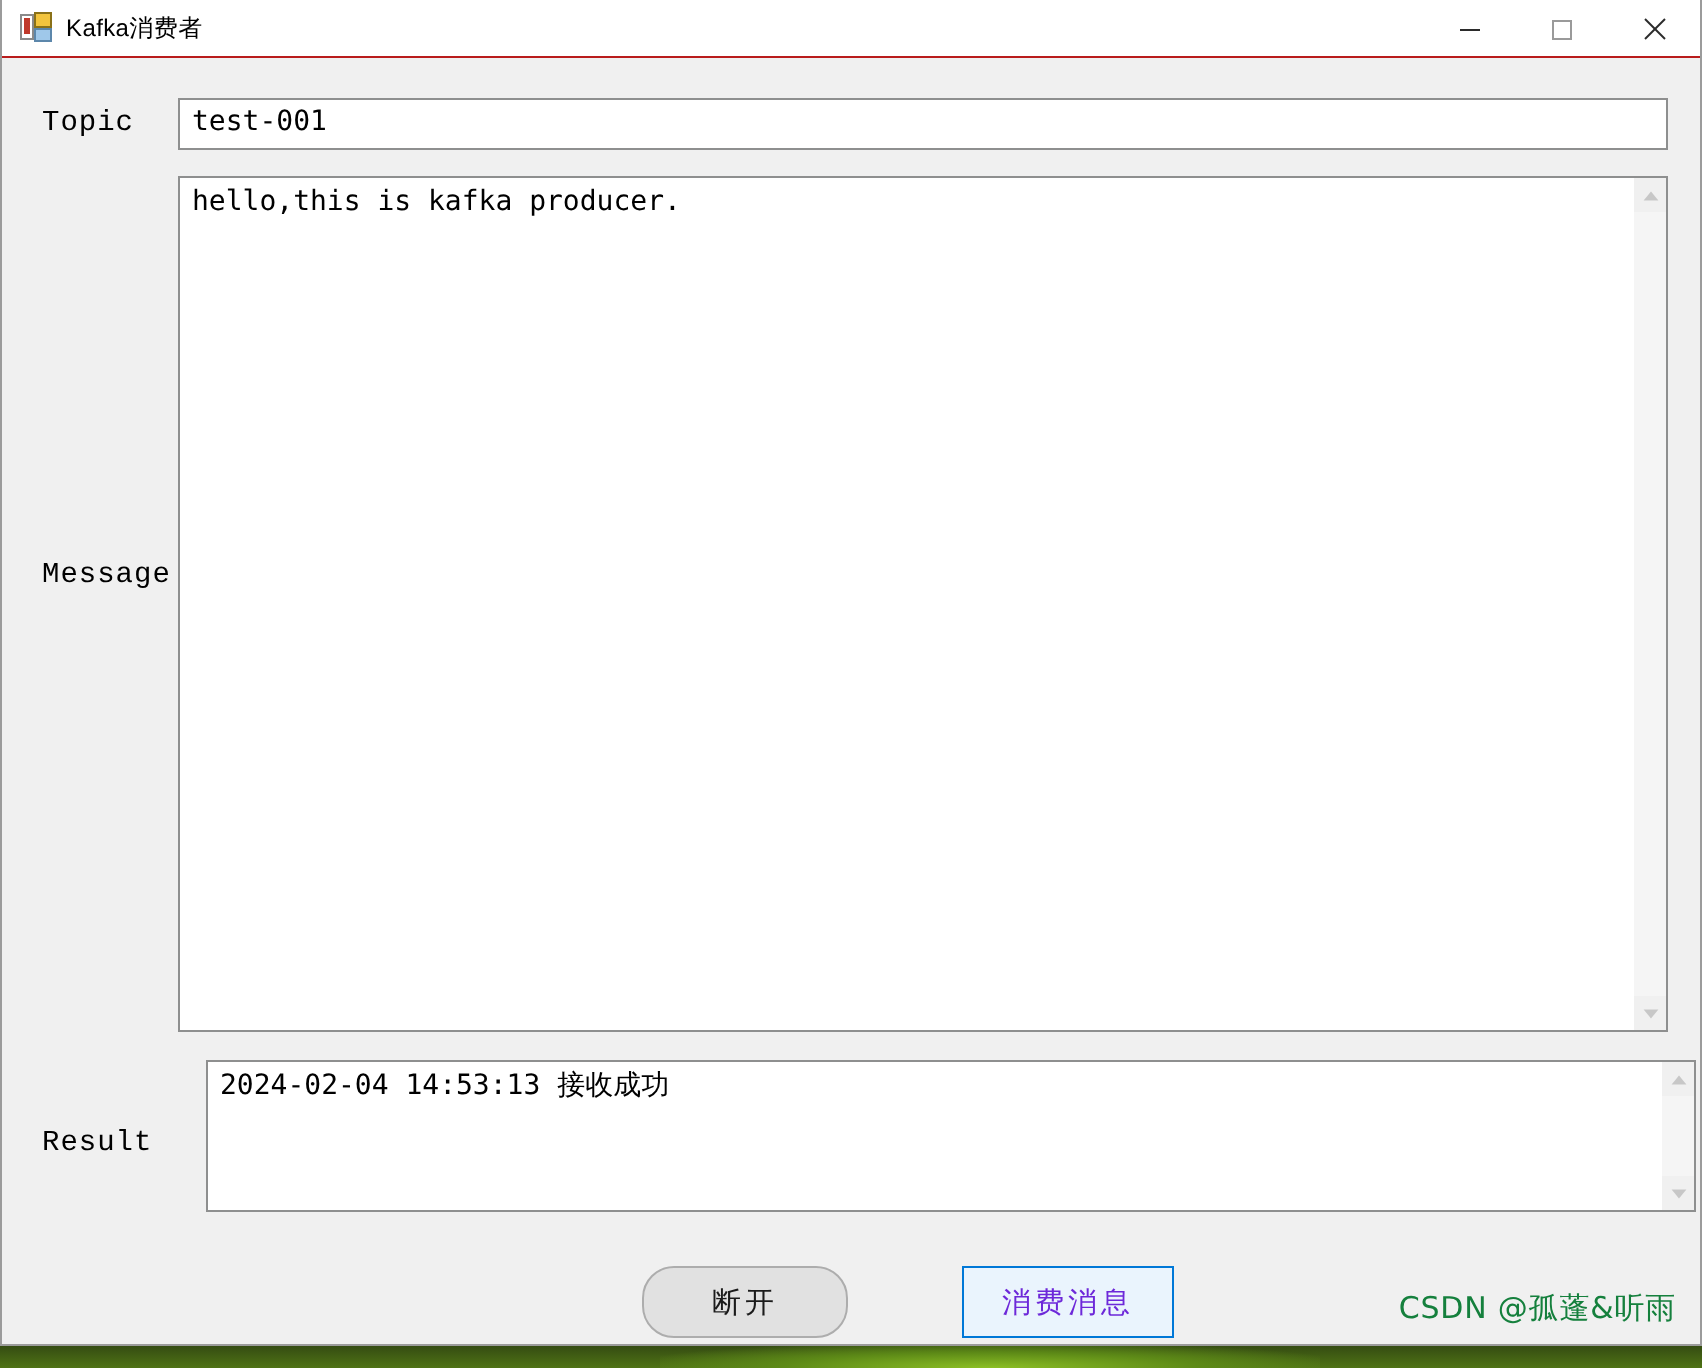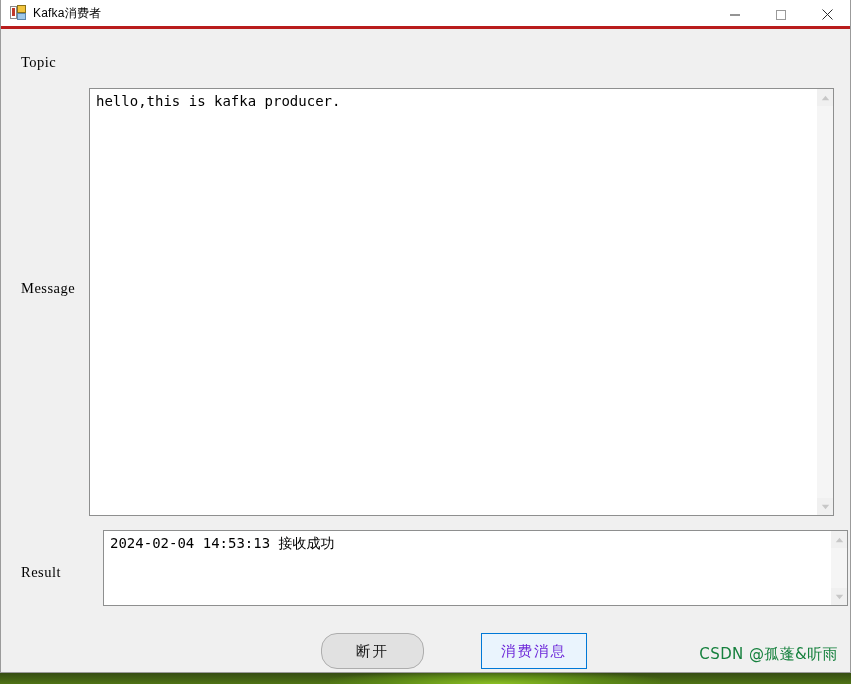--- a/index.html
+++ b/index.html
@@ -31,21 +31,21 @@
     border: 1px solid #9b9b9b;
     border-top: none;
     overflow: hidden;
   }
 
   
   #title-bar {
     position: relative;
     height: 29px;
     background: #ffffff;
-    border-bottom: 3px solid #b91c1c;
+    border-bottom: 1px solid #b91c1c;
     display: flex; align-items: center;
   }
   #app-icon {
     width: 16px; height: 16px;
     margin-left: 9px; margin-right: 7px;
     position: relative; flex: none;
   }
   #app-icon .sq { position: absolute; }
   #app-icon .sq-a { left:0; top:1px; width:7px; height:13px; background:#ffffff; border:1px solid #8a8a8a; }
   #app-icon .sq-a i { position:absolute; left:1px; top:1px; width:3px; height:8px; background:#c0392b; display:block;}
@@ -61,21 +61,21 @@
     width: 46px; height: 29px;
     display: flex; align-items: center; justify-content: center;
     font-size: 13px; color: #2b2b2b; background: transparent;
     border: none; cursor: default;
   }
   .win-btn svg { display: block; }
 
   
   .field-label {
     position: absolute;
-    font-family: Liberation Serif, serif;
+    font-family: Liberation Mono, monospace;
     font-size: 14.5px;
     color: #000000;
     letter-spacing: .5px;
     white-space: nowrap;
   }
 
   .textbox {
     position: absolute;
     background: #ffffff;
     border: 1px solid #8e8f8f;
@@ -173,20 +173,23 @@
         <svg width="13" height="13" viewBox="0 0 13 13">
             <line x1="1.5" y1="1.5" x2="11.5" y2="11.5" stroke="#2b2b2b" stroke-width="1"></line>
             <line x1="11.5" y1="1.5" x2="1.5" y2="11.5" stroke="#2b2b2b" stroke-width="1"></line>
           </svg>
       </div>
     </div>
   </div>
 
   <div class="field-label" style="left:20px; top:54px;">Topic</div>
 
+  <div class="textbox" id="topic-input" style="left:88px; top:49px; width:745px; height:26px;">
+    <div class="content">test-001</div>
+  </div>
 
   <div class="field-label" style="left:20px; top:280px;">Message</div>
 
   <div class="textbox" id="message-input" style="left:88px; top:88px; width:745px; height:428px;">
     <div class="content">hello,this is kafka producer.</div>
     <div class="vscroll">
       <div class="arrow">
         <svg width="9" height="6" viewBox="0 0 9 6">
             <path d="M4.5 0.8 L8.2 5.2 L0.8 5.2 Z" fill="#c7c7c7"></path>
           </svg>

